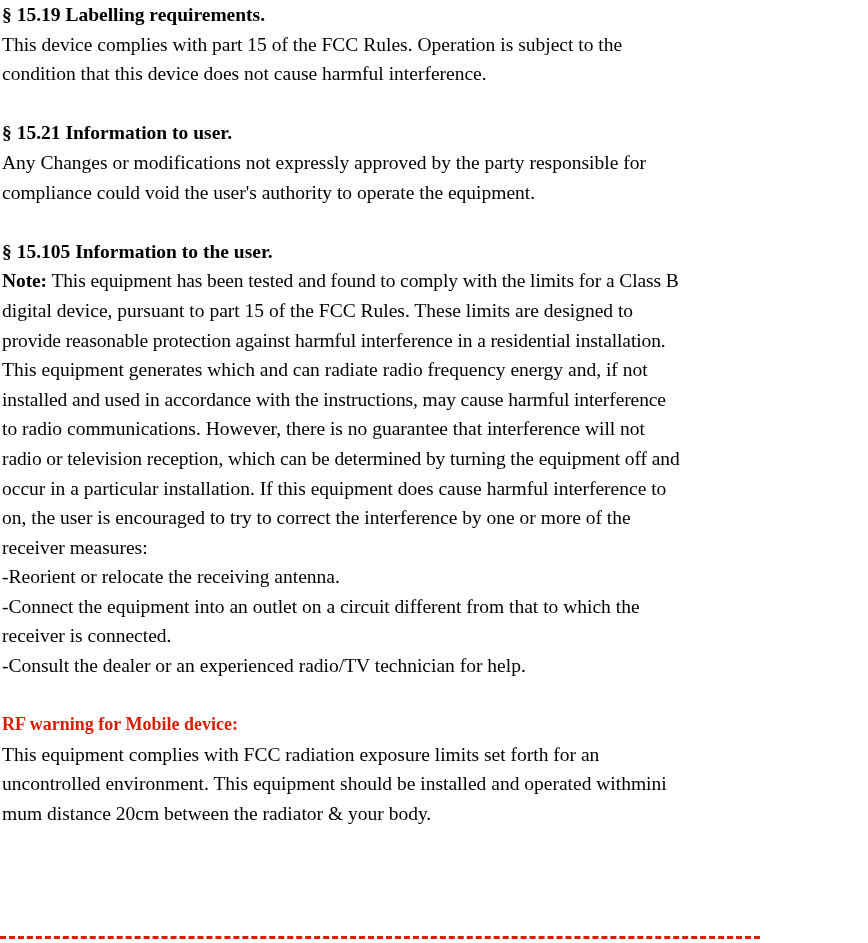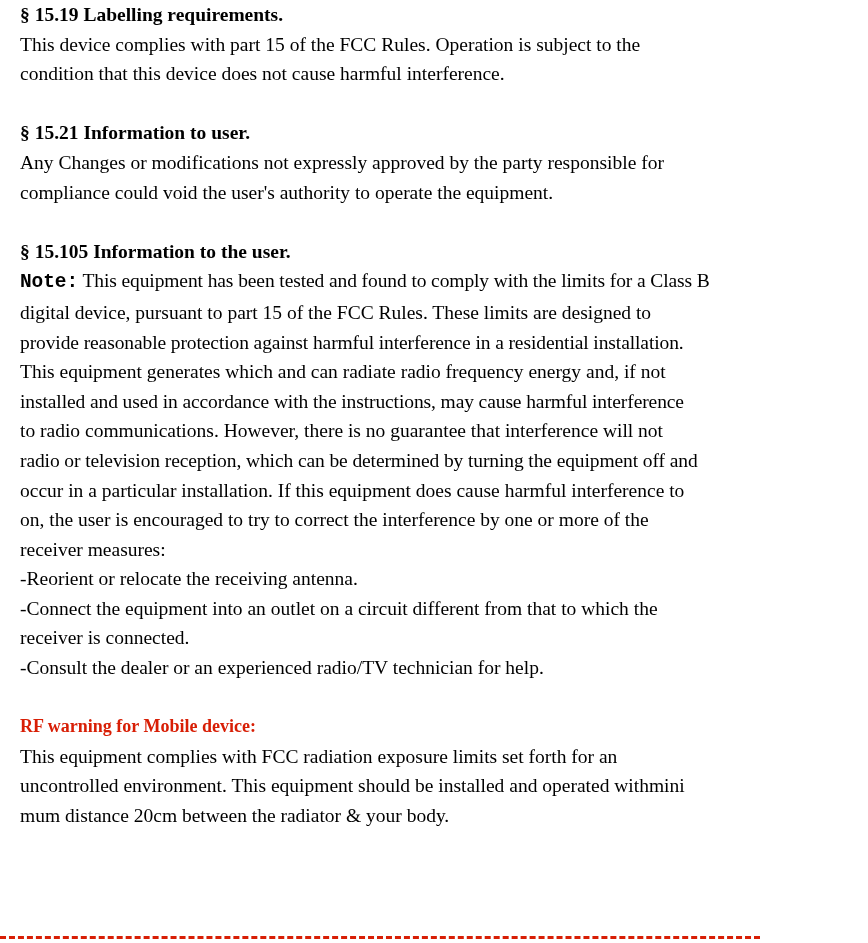--- a/index.html
+++ b/index.html
@@ -12,21 +12,21 @@
     height: 943px;
     font-family: "Liberation Serif", "DejaVu Serif", serif;
     color: #000000;
     overflow: hidden;
   }
   .page {
     position: relative;
     width: 760px;
     height: 943px;
     box-sizing: border-box;
-    padding: 0px 2px 0 20px;
+    padding: 0px 2px 0 2px;
   }
   .doc {
     font-size: 19.5px;
     line-height: 29.6px;
   }
   .section {
     margin: 0;
   }
   .heading {
     font-weight: bold;
@@ -41,21 +41,20 @@
   }
   .line.wide {
     letter-spacing: -0.1px;
   }
   .blank {
     height: 29.6px;
     line-height: 29.6px;
   }
   .bold {
     font-weight: bold;
-    font-family: Liberation Mono, monospace;
   }
   .redhead {
     color: #d81e05;
     font-weight: bold;
     font-size: 18px;
     line-height: 29.6px;
     margin: 0;
     white-space: nowrap;
   }
   .dashed-rule {

